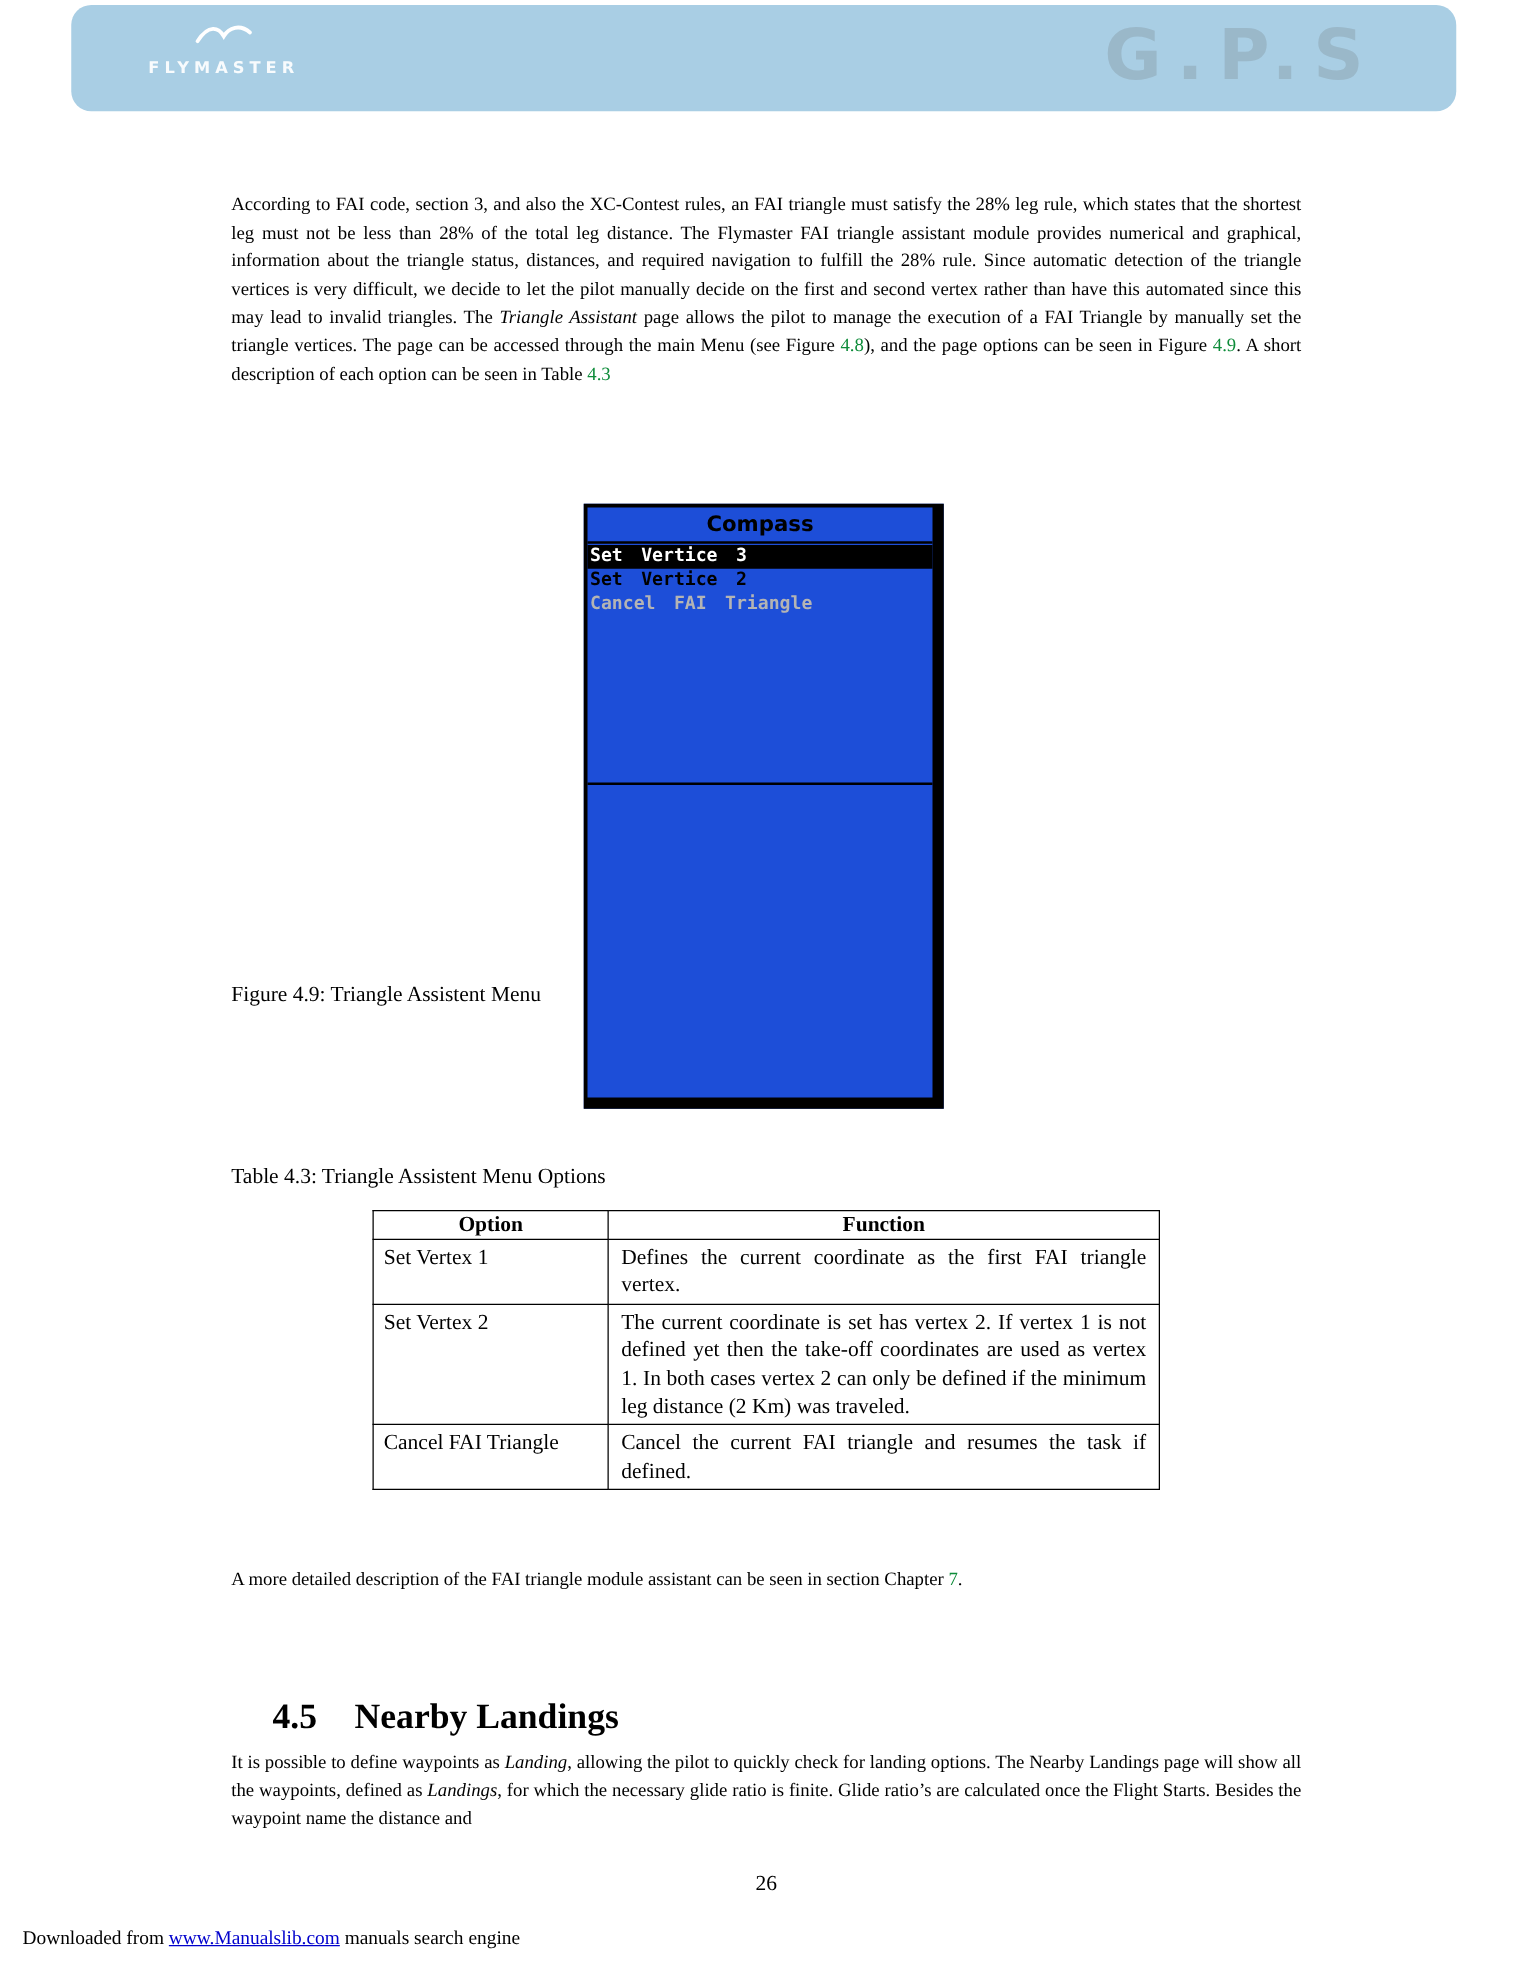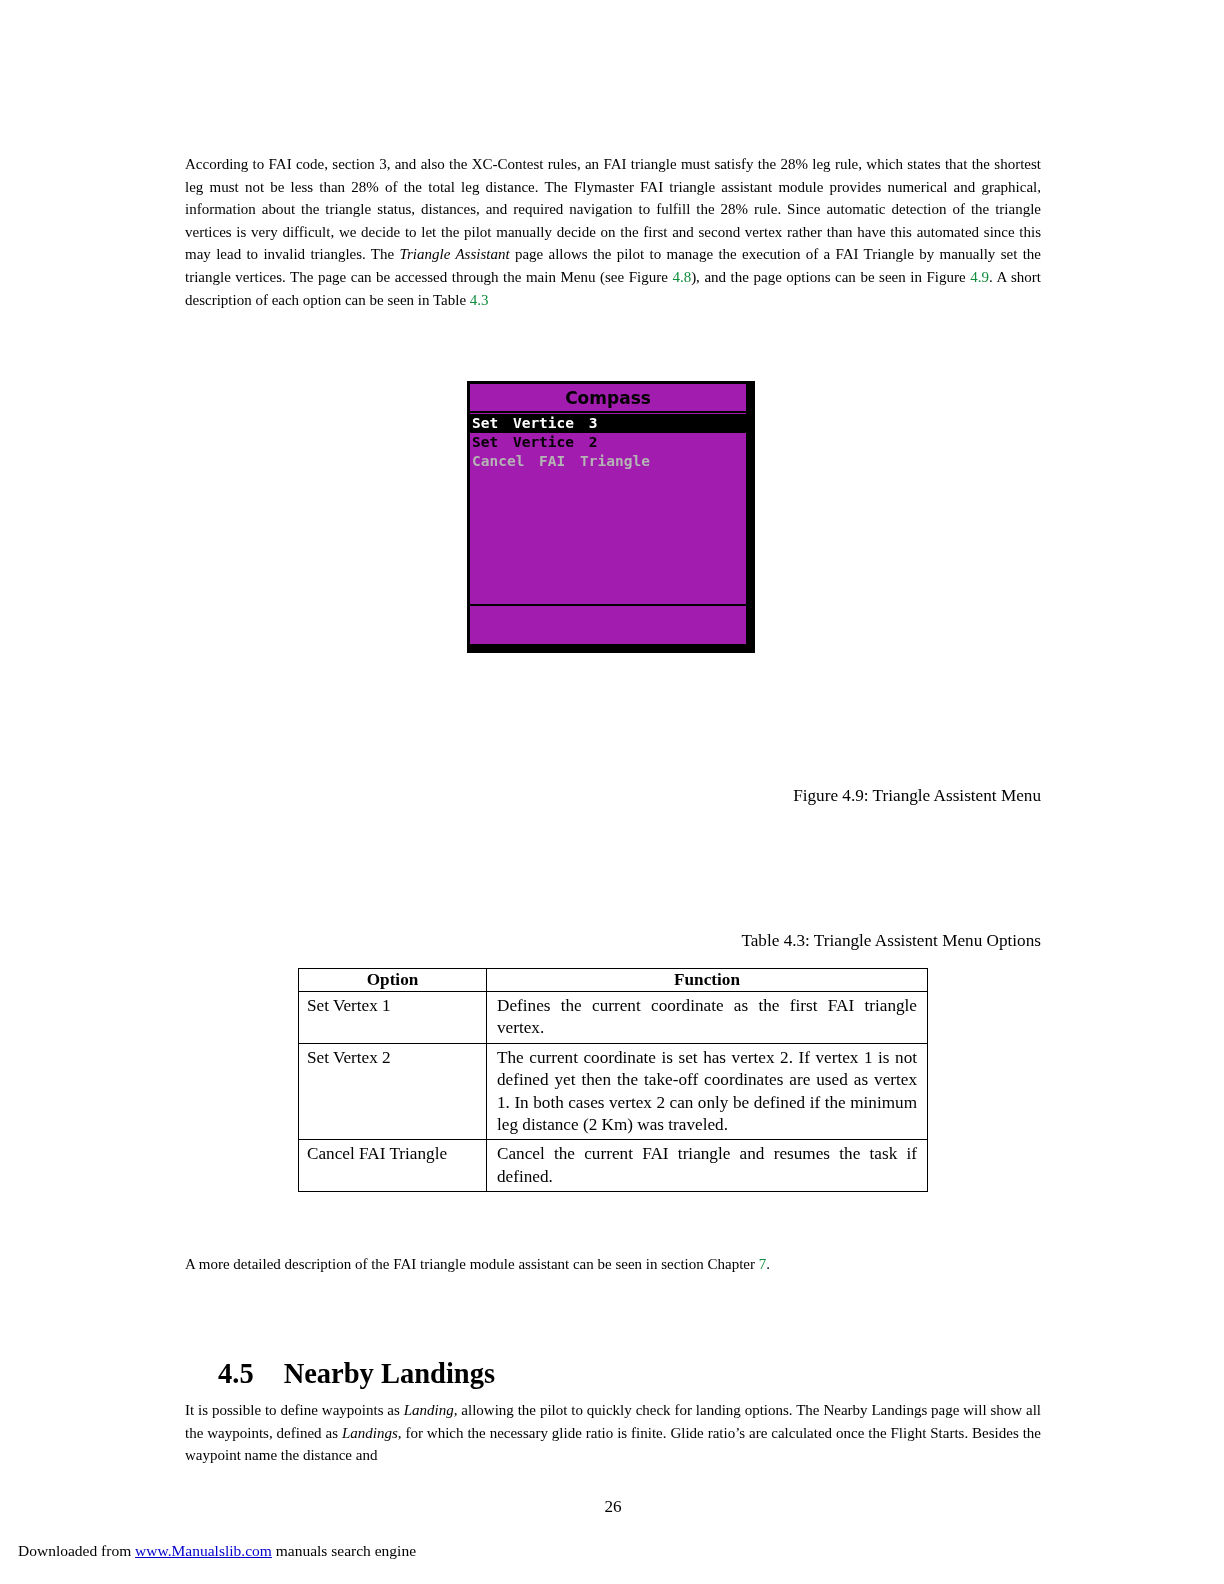--- a/index.html
+++ b/index.html
@@ -21,35 +21,35 @@
   .para{font-size:15px;line-height:22.6px;text-align:justify;}
   .em{font-style:italic;}
   .reflink{color:#0e8c3a;text-decoration:none;cursor:pointer;}
 
   #para1{top:153px;}
   #note{top:833px;width:792px;text-indent:78px;text-align:left;}
   #para2{top:1253px;text-align:left;}
   #para3{top:1399px;}
 
   
-  .screen{position:absolute;left:467px;top:381px;width:288px;height:272px;
-          box-sizing:border-box;background:#a21caf;border:3px solid #000;
+  .screen{position:absolute;left:467px;top:403px;width:288px;height:484px;
+          box-sizing:border-box;background:#1d4ed8;border:3px solid #000;
           border-right-width:9px;border-bottom-width:9px;
           font-family:"DejaVu Sans Mono",monospace;}
   .screen-title{font-family:"DejaVu Sans",sans-serif;font-weight:bold;font-size:17px;
                 text-align:center;padding-top:4px;}
   .screen-rule{border-top:2px solid #000;margin-top:3px;}
   .menu{margin-top:1px;}
   .mi{font-weight:bold;font-size:14.5px;height:19px;line-height:19px;
       padding-left:2px;word-spacing:6px;white-space:nowrap;}
   .mi.selected{background:#000;color:#fff;}
   .mi.disabled{color:#b4b4b4;}
   .mid-rule{position:absolute;left:0;right:0;top:220px;border-top:2px solid #000;}
 
-  .caption{position:absolute;left:185px;width:856px;text-align:right;font-size:17.2px;}
+  .caption{position:absolute;left:185px;width:856px;text-align:left;font-size:17.2px;}
   #figcaption{top:786px;}
   #tablecaption{top:931px;}
 
   
   table.options{position:absolute;left:298px;top:968px;width:630px;
                 border-collapse:collapse;font-size:17.2px;table-layout:fixed;}
   .options th,.options td{border:1.8px solid #000;}
   .options th{font-weight:bold;padding:1px 4px;text-align:center;}
   .options col.c-opt{width:188px;}
   .options td.opt{vertical-align:top;padding:3px 8px;text-align:left;line-height:22.4px;}
@@ -62,20 +62,31 @@
   
   .pagenum{position:absolute;left:185px;width:856px;top:1497px;text-align:center;font-size:17.2px;}
   .docfooter{position:absolute;left:18px;top:1542px;font-size:15.5px;}
   .footlink{color:#0000cc;text-decoration:underline;cursor:pointer;}
 </style>
 </head>
 <body>
 
 <div class="page">
 
+  <div class="banner">
+    <div class="brandbox">
+      <span>
+        <svg width="48" height="26" viewBox="0 0 48 26">
+          <path d="M3 19 C12 5, 20 8, 24 15 C28 8, 37 5, 45 12" stroke="#ffffff" stroke-width="3" fill="none" stroke-linecap="round"></path>
+        </svg>
+      </span>
+      <div class="brandtext">FLYMASTER</div>
+    </div>
+    <div class="gpslogo">G.P.S</div>
+  </div>
 
   <div class="block para" id="para1"><span>According to FAI code, section 3, and also the XC-Contest rules, an FAI triangle must satisfy the 28% leg rule, which states that the shortest leg must not be less than 28% of the total leg distance. The Flymaster FAI triangle assistant module provides numerical and graphical, information about the triangle status, distances, and required navigation to fulfill the 28% rule. Since automatic detection of the triangle vertices is very difficult, we decide to let the pilot manually decide on the first and second vertex rather than have this automated since this may lead to invalid triangles. The </span><span class="em">Triangle Assistant</span><span> page allows the pilot to manage the execution of a FAI Triangle by manually set the triangle vertices. The page can be accessed through the main Menu (see Figure </span><span class="reflink">4.8</span><span>), and the page options can be seen in Figure </span><span class="reflink">4.9</span><span>. A short description of each option can be seen in Table </span><span class="reflink">4.3</span></div>
 
   <div class="screen">
     <div class="screen-title">Compass</div>
     <div class="screen-rule"></div>
     <div class="menu">
       <div class="mi selected">Set Vertice 3</div>
       <div class="mi">Set Vertice 2</div>
       <div class="mi disabled">Cancel FAI Triangle</div>

